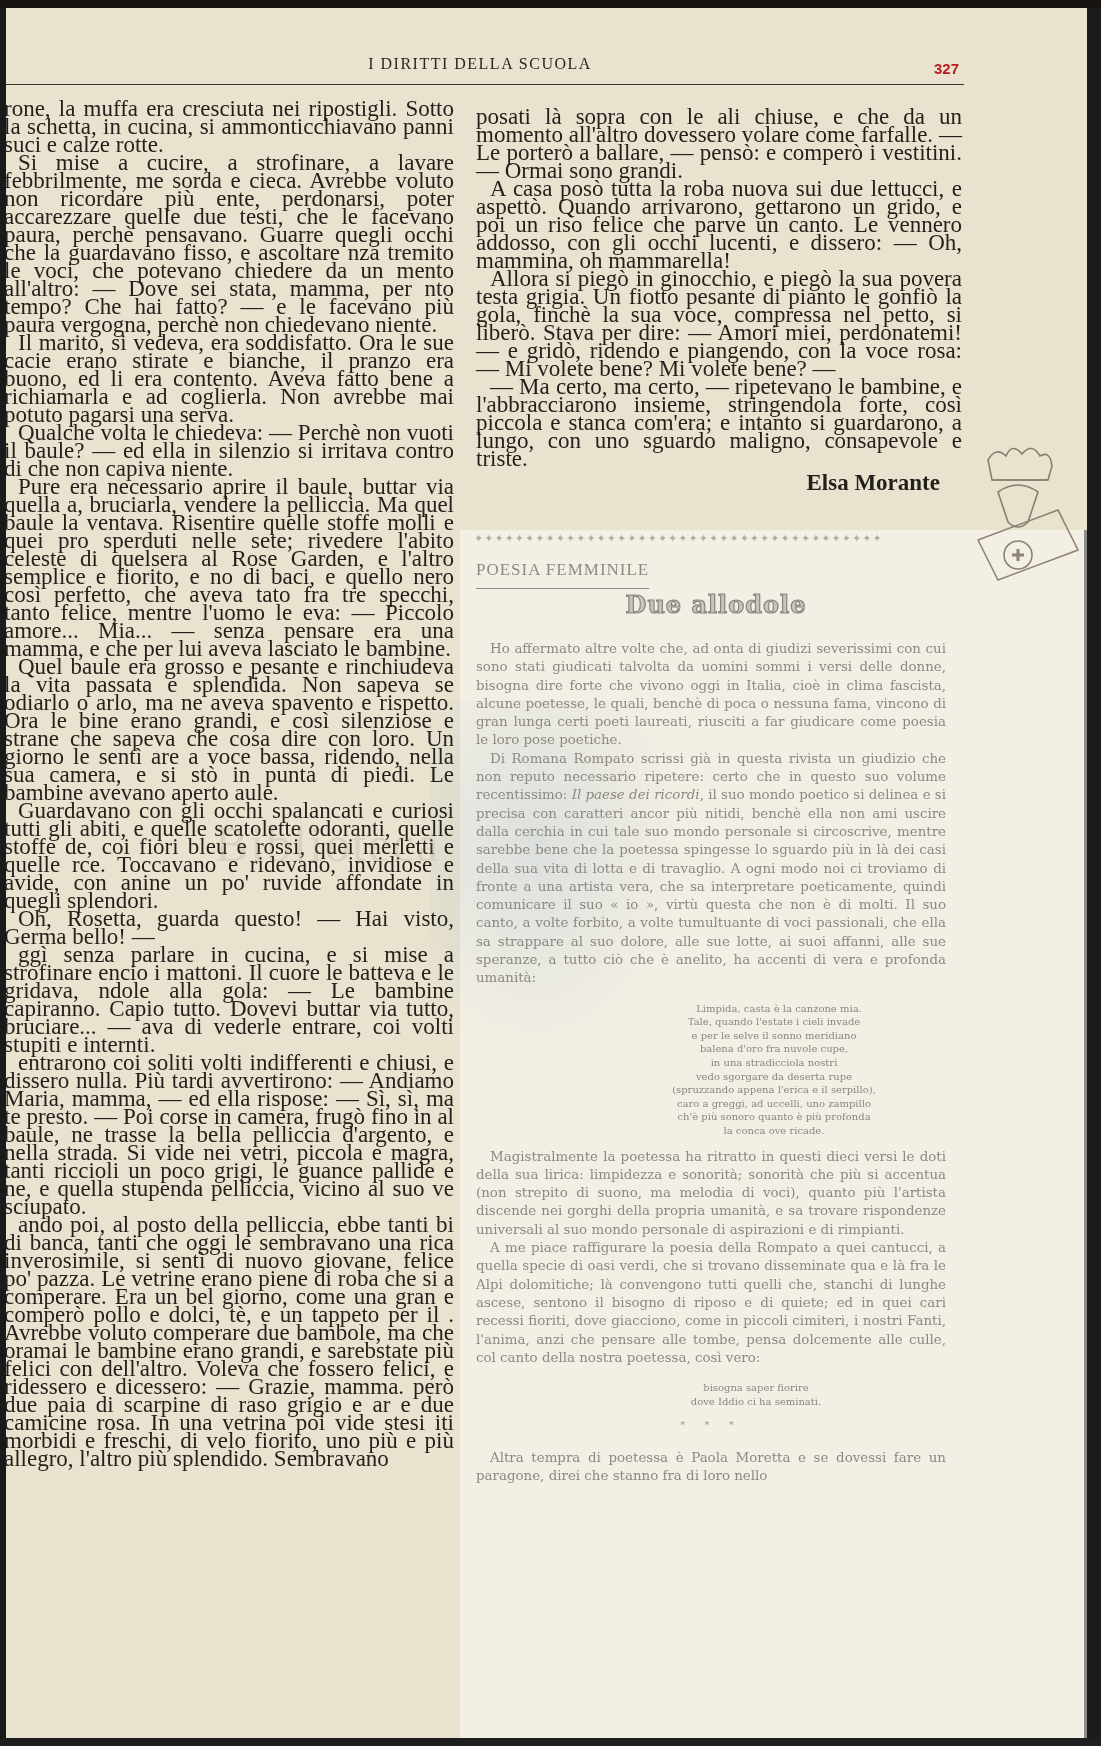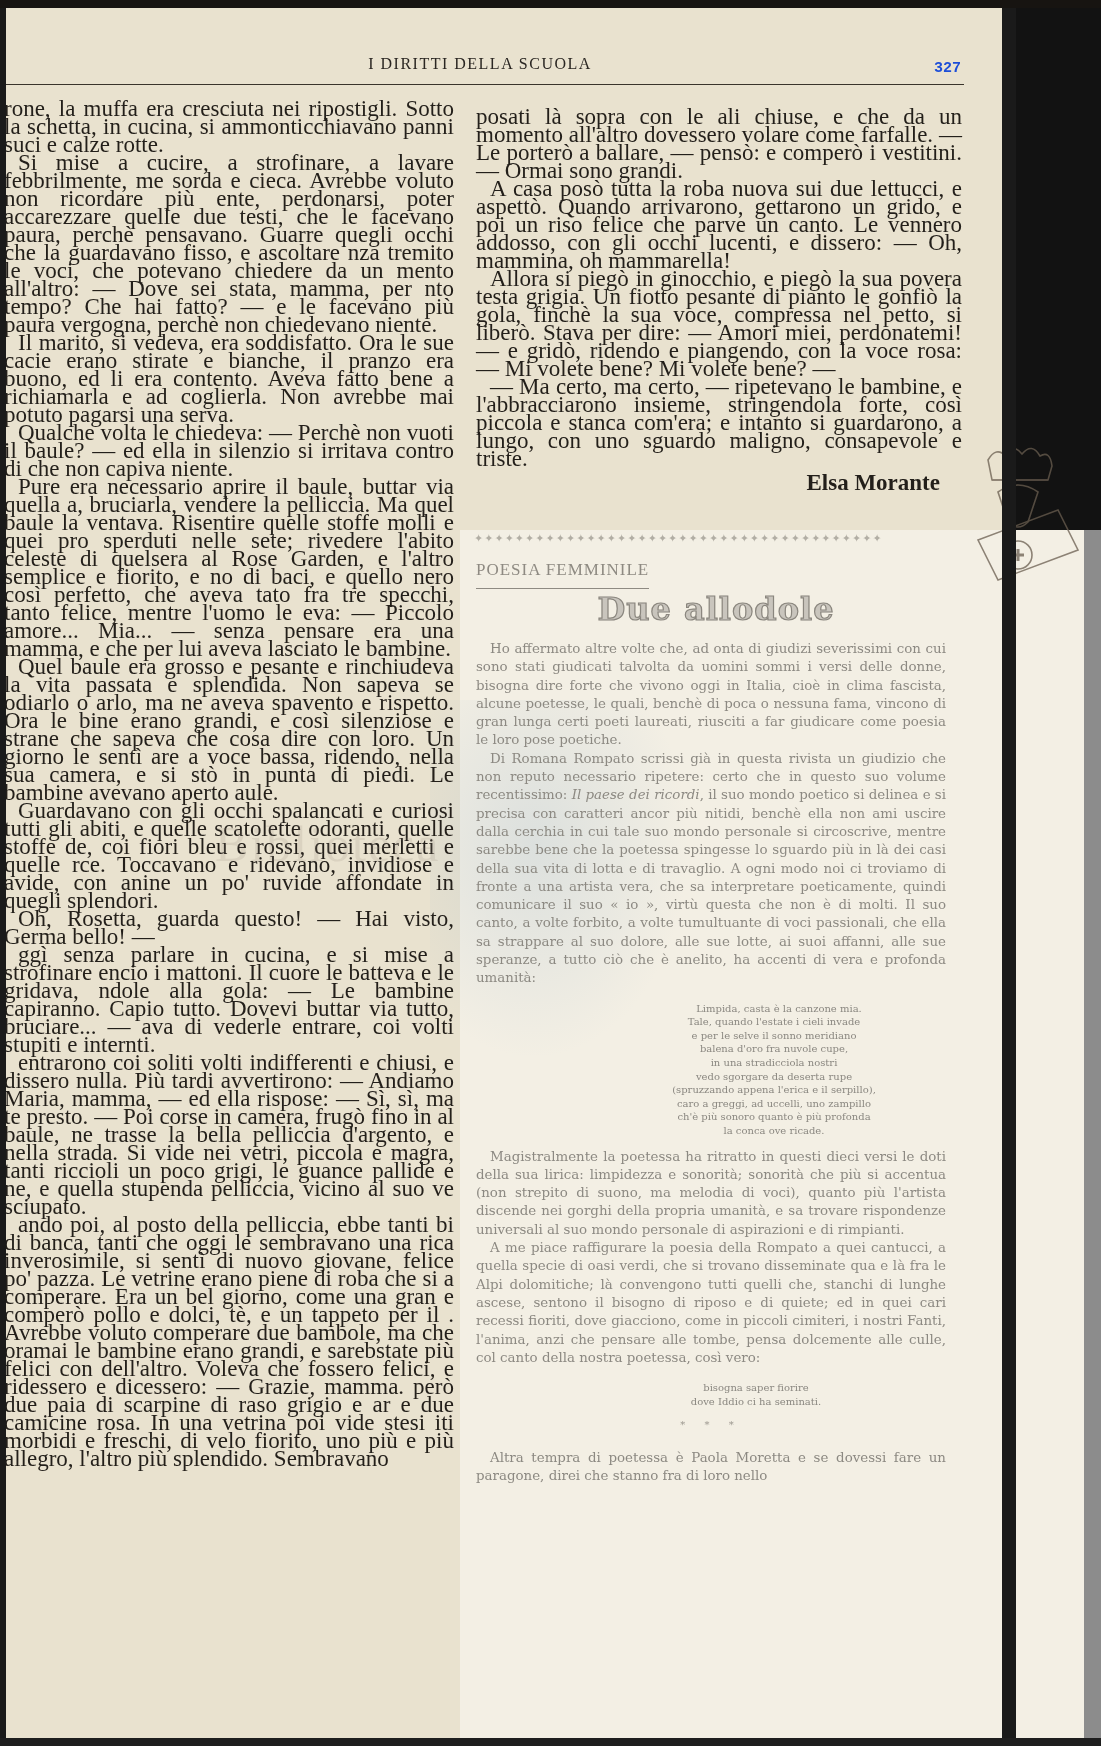--- a/index.html
+++ b/index.html
@@ -2,21 +2,21 @@
 <html><head>
 <meta charset="utf-8">
 <style>
   html, body { margin: 0; padding: 0; }
   body {
     width: 1101px; height: 1746px; position: relative; overflow: hidden;
     background: #121212;
     font-family: "DejaVu Serif", serif;
   }
   .page {
-    position: absolute; left: 0; top: 0; width: 1016px; height: 1746px;
+    position: absolute; left: 0; top: 0; width: 1101px; height: 1746px;
     background: #e9e2cf;
   }
   .left-edge {
     position: absolute; left: 0; top: 0; width: 6px; height: 1746px; background: #1a1a1a;
   }
   .right-edge {
     position: absolute; right: 0; top: 0; width: 14px; height: 1746px; background: #1a1a1a;
   }
   .top-edge { position: absolute; left: 0; top: 0; width: 1101px; height: 8px; background: #171411; }
   .bottom-edge { position: absolute; left: 0; bottom: 0; width: 1101px; height: 8px; background: #1e1e1e; }
@@ -29,21 +29,21 @@
   .faded-side {
     position: absolute; left: 1084px; top: 530px; width: 17px; height: 1216px; background: #8c8c8c;
   }
 
   .running-head {
     position: absolute; left: 0; top: 55px; width: 960px; text-align: center;
     font-family: "Liberation Serif", serif; font-size: 16px; letter-spacing: 1.5px; color: #2a2622;
   }
   .page-number {
     position: absolute; left: 934px; top: 60px;
-    font-family: Liberation Mono, monospace; font-size: 15px; font-weight: bold; color: #1d4ed8; text-align: center;
+    font-family: Liberation Sans, sans-serif; font-size: 15px; font-weight: bold; color: #b91c1c; text-align: center;
   }
   .head-rule {
     position: absolute; left: 6px; top: 84px; width: 958px; height: 1px; background: #3a342c;
   }
 
   .col {
     position: absolute; color: #231f1a;
     font-family: "Liberation Serif", serif;
     font-size: 23px; line-height: 18px;
     text-align: justify;
@@ -61,21 +61,21 @@
     position: absolute; left: 474px; top: 533px; width: 478px; height: 12px;
     font-size: 11px; line-height: 12px; color: #b2aea4; letter-spacing: 1px; overflow: hidden; white-space: nowrap;
   }
   .section-label {
     position: absolute; left: 476px; top: 560px;
     font-family: "Liberation Serif", serif; font-size: 17px; letter-spacing: 1px; color: #8e8a82;
     border-bottom: 1.5px solid #8e8a82; padding-bottom: 8px;
   }
   .article-title {
     position: absolute; left: 476px; top: 590px; width: 480px; text-align: center;
-    font-family: "DejaVu Serif", serif; font-size: 32px; font-weight: bold; color: #c9c5bd;
+    font-family: "DejaVu Serif", serif; font-size: 24px; font-weight: bold; color: #c9c5bd;
     -webkit-text-stroke: 1.2px #8a867e; letter-spacing: 1px;
   }
   .col-faded {
     position: absolute; left: 476px; top: 640px; width: 470px;
     font-family: "DejaVu Serif", serif; font-size: 13.4px; line-height: 18.3px;
     color: #8c8982; text-align: justify;
   }
   .col-faded p { margin: 0; text-indent: 14px; }
   .poem {
     margin: 14px 0 10px 126px !important; text-indent: 0 !important;

